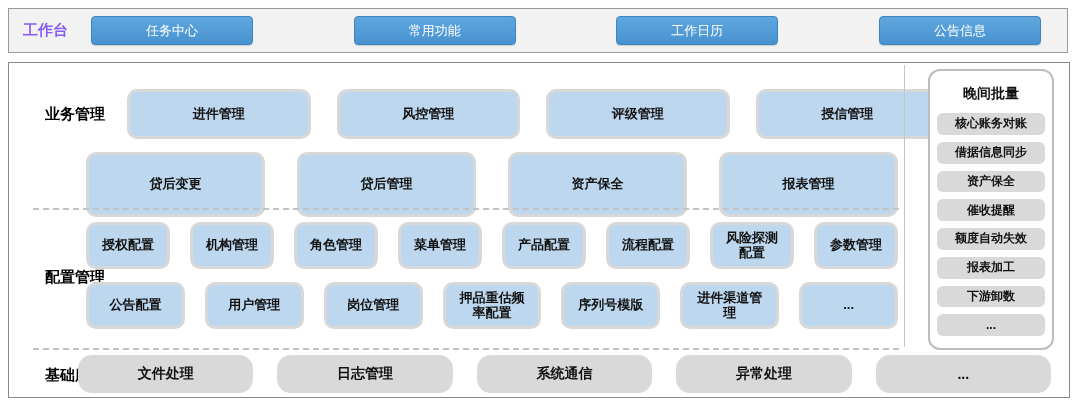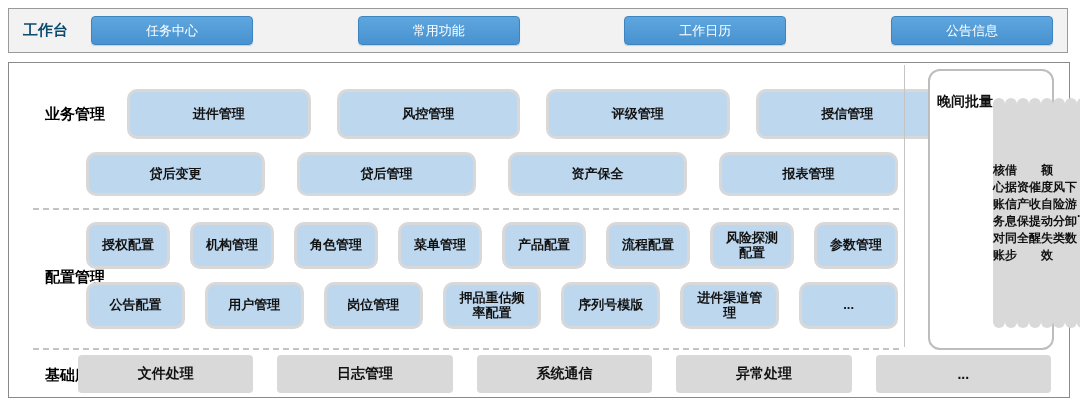--- a/index.html
+++ b/index.html
@@ -3,60 +3,60 @@
 <meta charset="utf-8">
 <style>
   html,body{margin:0;padding:0;background:#ffffff;}
   body{width:1080px;height:406px;position:relative;overflow:hidden;
        font-family:"Liberation Sans","DejaVu Sans",sans-serif;color:#111;}
 
   
   .topbar{position:absolute;left:8px;top:8px;width:1060px;height:45px;
           background:#f2f2f2;border:1px solid #9a9a9a;
           display:flex;align-items:center;box-sizing:border-box;}
-  .wb-label{width:62px;margin-left:14px;font-size:15px;font-weight:bold;color:#0c4a6e;flex:0 0 auto;}
-  .wb-buttons{flex:1;display:flex;justify-content:space-between;margin:0 14px 0 6px;}
+  .wb-label{width:62px;margin-left:14px;font-size:15px;font-weight:bold;color:#8b5cf6;flex:0 0 auto;}
+  .wb-buttons{flex:1;display:flex;justify-content:space-between;margin:0 26px 0 6px;}
   .wb-btn{width:160px;height:27px;border-radius:4px;
           background:linear-gradient(#5fa6de,#4792d0);
           border:1px solid #3d85c0;color:#ffffff;font-size:13px;
           display:flex;align-items:center;justify-content:center;cursor:pointer;
           box-shadow:0 1px 1px rgba(0,0,0,.15);}
 
   
   .main{position:absolute;left:8px;top:62px;width:1062px;height:336px;
         background:#ffffff;border:1px solid #8a8a8a;box-sizing:border-box;}
 
   .sec-label{position:absolute;left:36px;font-size:15px;font-weight:bold;color:#000;}
   .lbl-biz{top:42px;} .lbl-cfg{top:205px;} .lbl-base{top:303px;}
 
   .row{position:absolute;display:flex;}
   .row-biz1{left:77px;top:26px;width:812px;height:50px;gap:26px;padding-left:41px;}
-  .row-biz2{left:77px;top:89px;width:812px;height:44px;gap:32px;border-radius:10px;}
+  .row-biz2{left:77px;top:89px;width:812px;height:65px;gap:32px;border-radius:10px;}
   .row-cfg1{left:77px;top:159px;width:812px;height:47px;gap:20px;justify-content:center;}
   .row-cfg2{left:77px;top:219px;width:812px;height:47px;gap:20px;}
   .row-base{left:69px;top:292px;width:973px;height:38px;gap:24px;}
 
   .tile{flex:1;background:#bdd7ee;border:3px solid #d8d8d8;border-radius:10px;
         display:flex;align-items:center;justify-content:center;text-align:center;
         font-size:13px;font-weight:bold;line-height:1.15;padding:2px 8px;
         box-sizing:border-box;cursor:pointer;}
-  .svc{flex:1;background:#d9d9d9;border-radius:4px;
+  .svc{flex:1;background:#d9d9d9;border-radius:14px;
        display:flex;align-items:center;justify-content:center;
        font-size:14px;font-weight:bold;cursor:pointer;}
 
   .dashed{position:absolute;left:24px;width:866px;height:0;
           border-top:2px dashed #c3c3c3;}
   .d1{top:145px;} .d2{top:285px;}
 
   .vline{position:absolute;left:895px;top:2px;width:1px;height:282px;background:#c4c4c4;}
 
   
   .batch{position:absolute;left:919px;top:6px;width:126px;height:281px;
          background:#ffffff;border:2px solid #bdbdbd;border-radius:12px;
-         box-sizing:border-box;padding:20px 7px;display:flex;flex-direction:row;}
+         box-sizing:border-box;padding:12px 7px;display:flex;flex-direction:column;}
   .batch-title{font-size:14px;font-weight:bold;text-align:center;height:20px;
                line-height:20px;margin-bottom:3px;flex:0 0 auto;}
   .batch-item{flex:1;background:#d9d9d9;border-radius:6px;margin-top:7px;
               display:flex;align-items:center;justify-content:center;
               font-size:12px;font-weight:bold;cursor:pointer;}
   .batch-item:first-of-type{margin-top:0;}
 </style>
 </head>
 <body>
 
@@ -122,18 +122,18 @@
 
   <div class="vline"></div>
 
   <div class="batch">
     <div class="batch-title">晚间批量</div>
     <div class="batch-item">核心账务对账</div>
     <div class="batch-item">借据信息同步</div>
     <div class="batch-item">资产保全</div>
     <div class="batch-item">催收提醒</div>
     <div class="batch-item">额度自动失效</div>
-    <div class="batch-item">风险分类</div>
+    <div class="batch-item">报表加工</div>
     <div class="batch-item">下游卸数</div>
     <div class="batch-item">...</div>
   </div>
 
 </div>
 
 </body></html>

